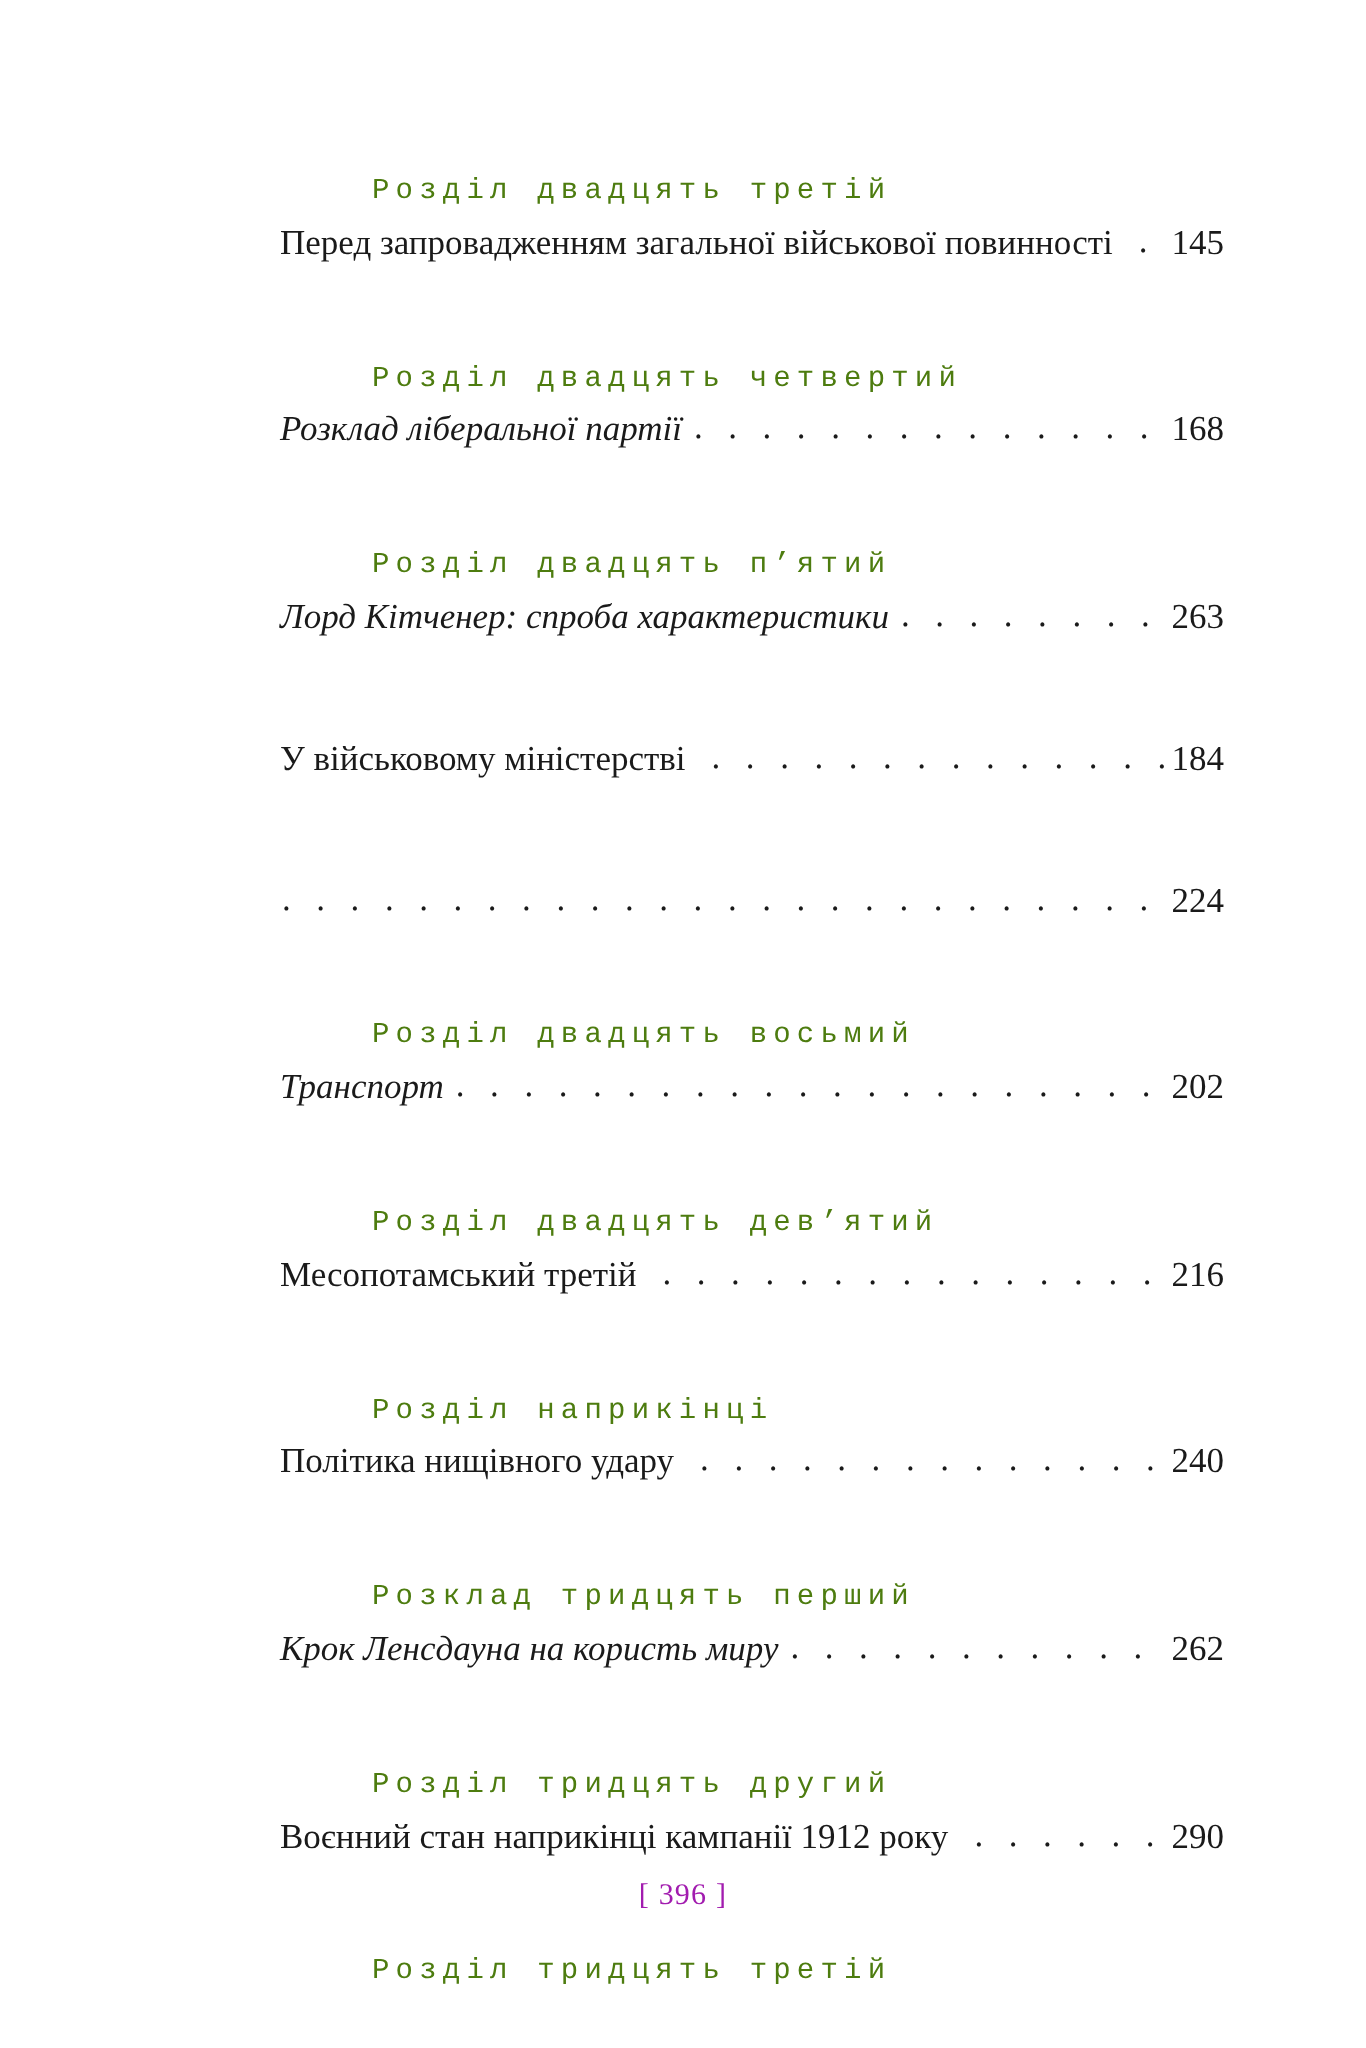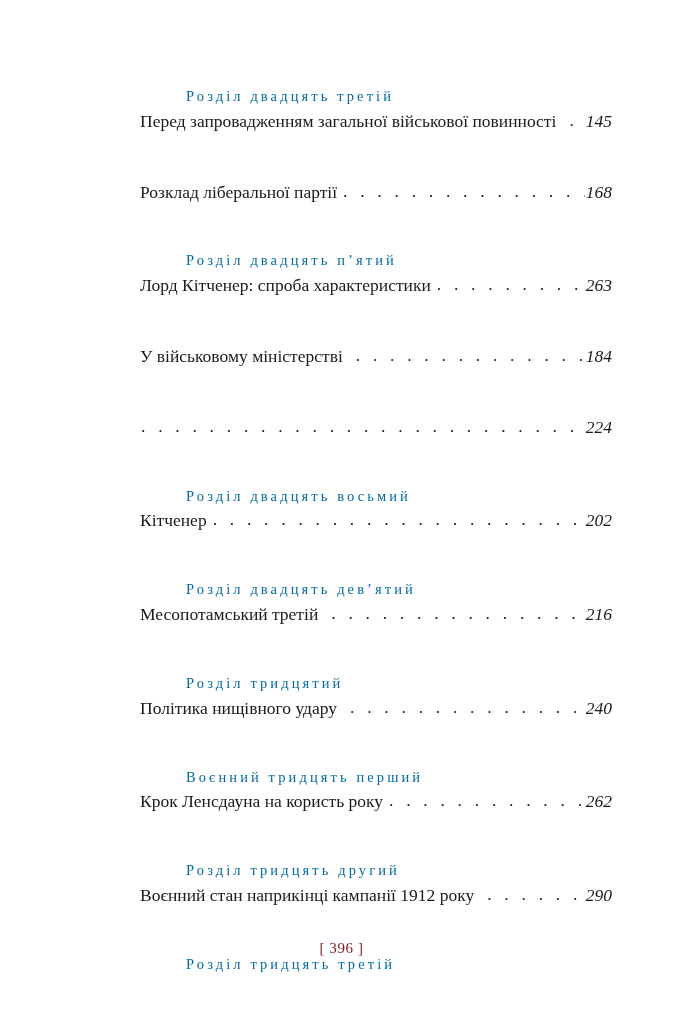--- a/index.html
+++ b/index.html
@@ -37,22 +37,23 @@
     margin-bottom: 0;
   }
 
   
   .entry-heading {
     display: block;
     padding-left: 46px;
     font-size: 14.5px;
     line-height: 1.5;
     letter-spacing: 3.1px;
-    color: #0369a1;
+    color: #4d7c0f;
     white-space: nowrap;
+    font-family: Liberation Mono, monospace;
   }
 
   
   .entry-line {
     display: flex;
     align-items: baseline;
     width: 100%;
     font-size: 17.5px;
     line-height: 1.42;
     margin-top: 1px;
@@ -73,53 +74,53 @@
     color: #1a1a1a;
     position: relative;
     top: -1px;
   }
 
   .entry-page {
     flex: 0 0 auto;
     white-space: nowrap;
     text-align: center;
     font-size: 17.5px;
-    font-style: italic;
   }
 
   
   .tight .entry-title { margin-right: 12px; }
-  .loose .entry-title { margin-right: 5px; }
+  .loose .entry-title { margin-right: 5px; font-style: italic; }
 
   .folio {
     position: absolute;
     left: 0;
     right: 0;
     top: 940px;
     text-align: center;
     font-size: 15px;
     letter-spacing: 0.6px;
-    color: #7f1d1d;
+    color: #a21caf;
   }
 </style>
 </head>
 <body>
 
 <div class="page">
 
   <div class="toc">
       <div class="toc-entry tight">
         <span class="entry-heading">Розділ двадцять третій</span>
         <div class="entry-line">
           <span class="entry-title">Перед запровадженням загальної військової повинності</span>
           <span class="leader">. . . .</span>
           <span class="entry-page">145</span>
         </div>
       </div>
       <div class="toc-entry loose">
+        <span class="entry-heading">Розділ двадцять четвертий</span>
         <div class="entry-line">
           <span class="entry-title">Розклад ліберальної партії</span>
           <span class="leader">. . . . . . . . . . . . . . . . . . . . . .</span>
           <span class="entry-page">168</span>
         </div>
       </div>
       <div class="toc-entry loose">
         <span class="entry-heading">Розділ двадцять п’ятий</span>
         <div class="entry-line">
           <span class="entry-title">Лорд Кітченер: спроба характеристики</span>
@@ -136,45 +137,45 @@
       </div>
       <div class="toc-entry tight">
         <div class="entry-line">
           <span class="leader">. . . . . . . . . . . . . . . . . . . . . . . . . .</span>
           <span class="entry-page">224</span>
         </div>
       </div>
       <div class="toc-entry loose">
         <span class="entry-heading">Розділ двадцять восьмий</span>
         <div class="entry-line">
-          <span class="entry-title">Кітченер</span>
+          <span class="entry-title">Транспорт</span>
           <span class="leader">. . . . . . . . . . . . . . . . . . . . . . . . . . . . . .</span>
           <span class="entry-page">202</span>
         </div>
       </div>
       <div class="toc-entry tight">
         <span class="entry-heading">Розділ двадцять дев’ятий</span>
         <div class="entry-line">
           <span class="entry-title">Месопотамський третій</span>
           <span class="leader">. . . . . . . . . . . . . . . . . . . . . . . .</span>
           <span class="entry-page">216</span>
         </div>
       </div>
       <div class="toc-entry tight">
-        <span class="entry-heading">Розділ тридцятий</span>
+        <span class="entry-heading">Розділ наприкінці</span>
         <div class="entry-line">
           <span class="entry-title">Політика нищівного удару</span>
           <span class="leader">. . . . . . . . . . . . . . . . . . . . . .</span>
           <span class="entry-page">240</span>
         </div>
       </div>
       <div class="toc-entry loose">
-        <span class="entry-heading">Воєнний тридцять перший</span>
+        <span class="entry-heading">Розклад тридцять перший</span>
         <div class="entry-line">
-          <span class="entry-title">Крок Ленсдауна на користь року</span>
+          <span class="entry-title">Крок Ленсдауна на користь миру</span>
           <span class="leader">. . . . . . . . . . . . . . . . . .</span>
           <span class="entry-page">262</span>
         </div>
       </div>
       <div class="toc-entry tight">
         <span class="entry-heading">Розділ тридцять другий</span>
         <div class="entry-line">
           <span class="entry-title">Воєнний стан наприкінці кампанії 1912 року</span>
           <span class="leader">. . . . . . . . . . . .</span>
           <span class="entry-page">290</span>

